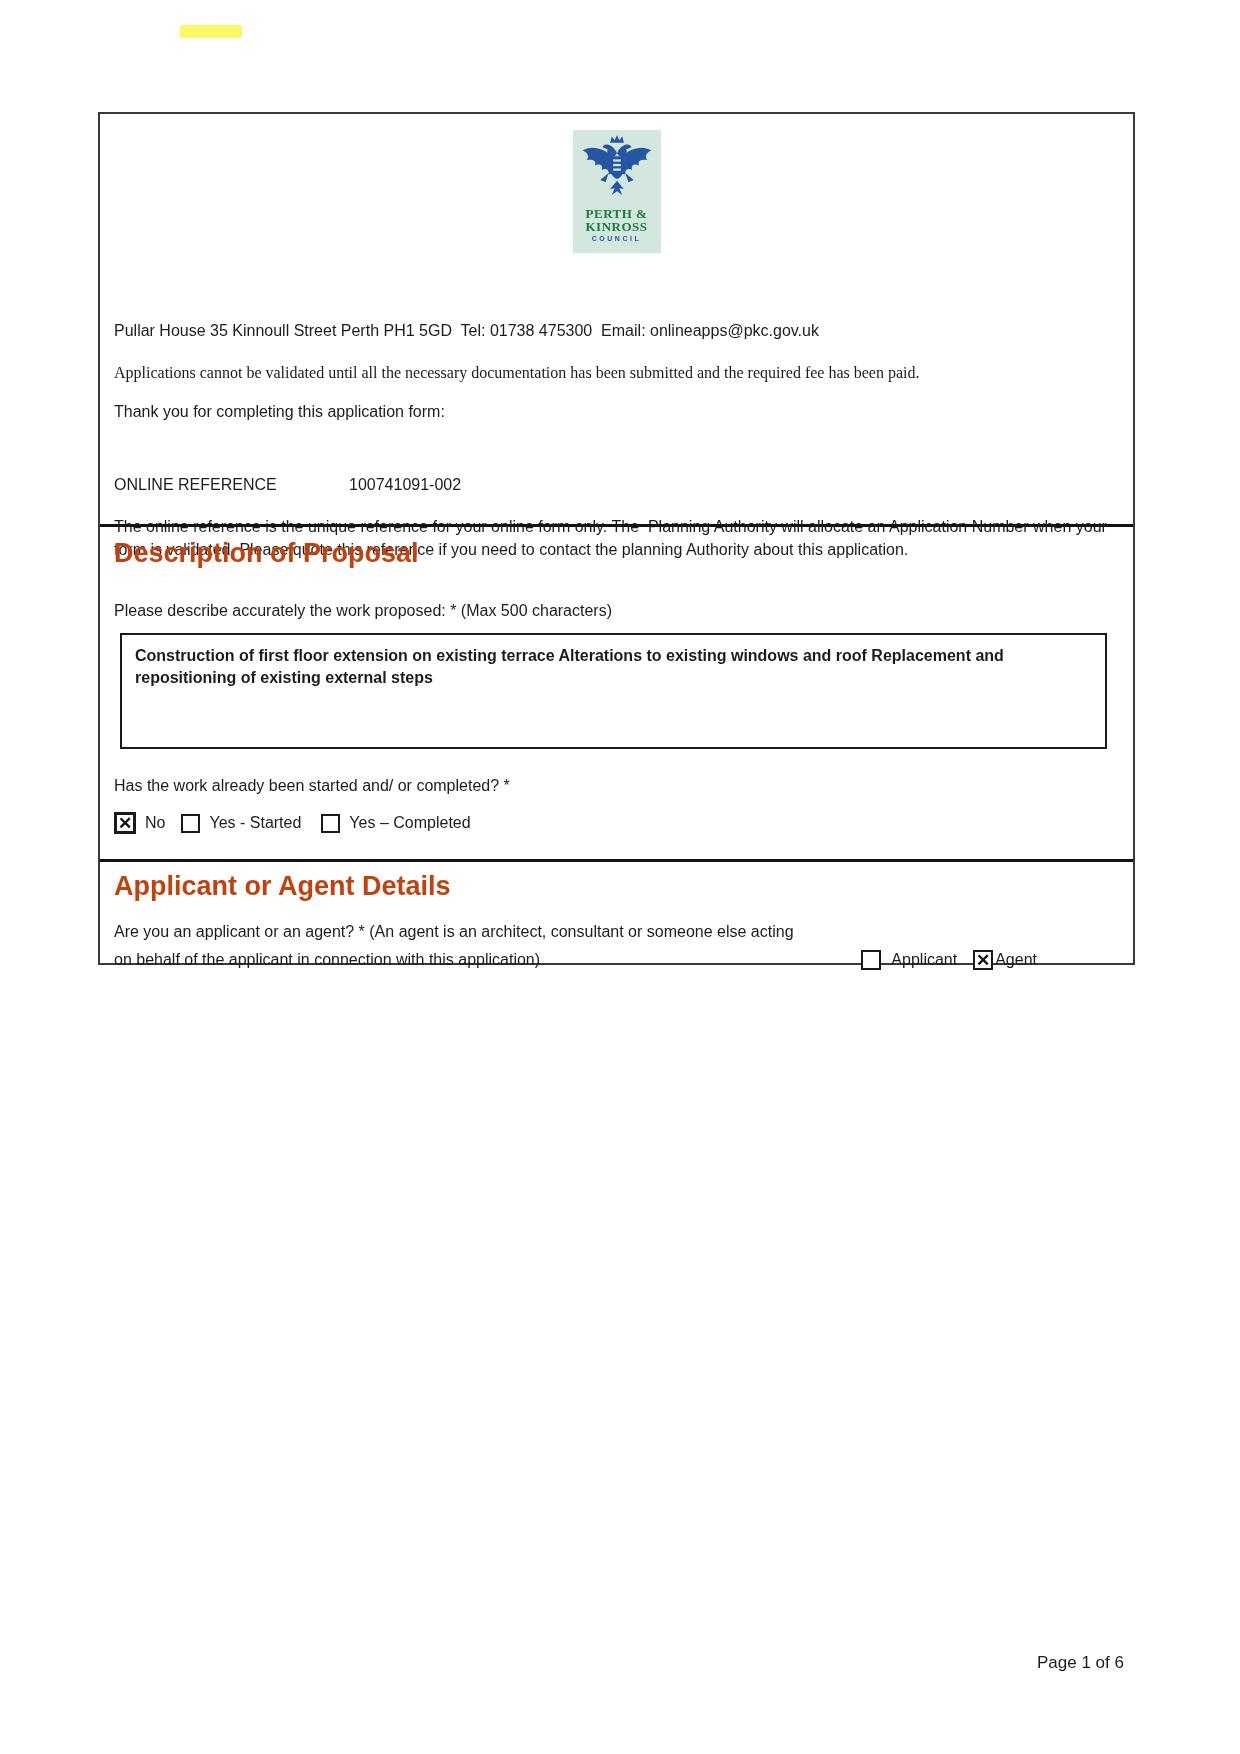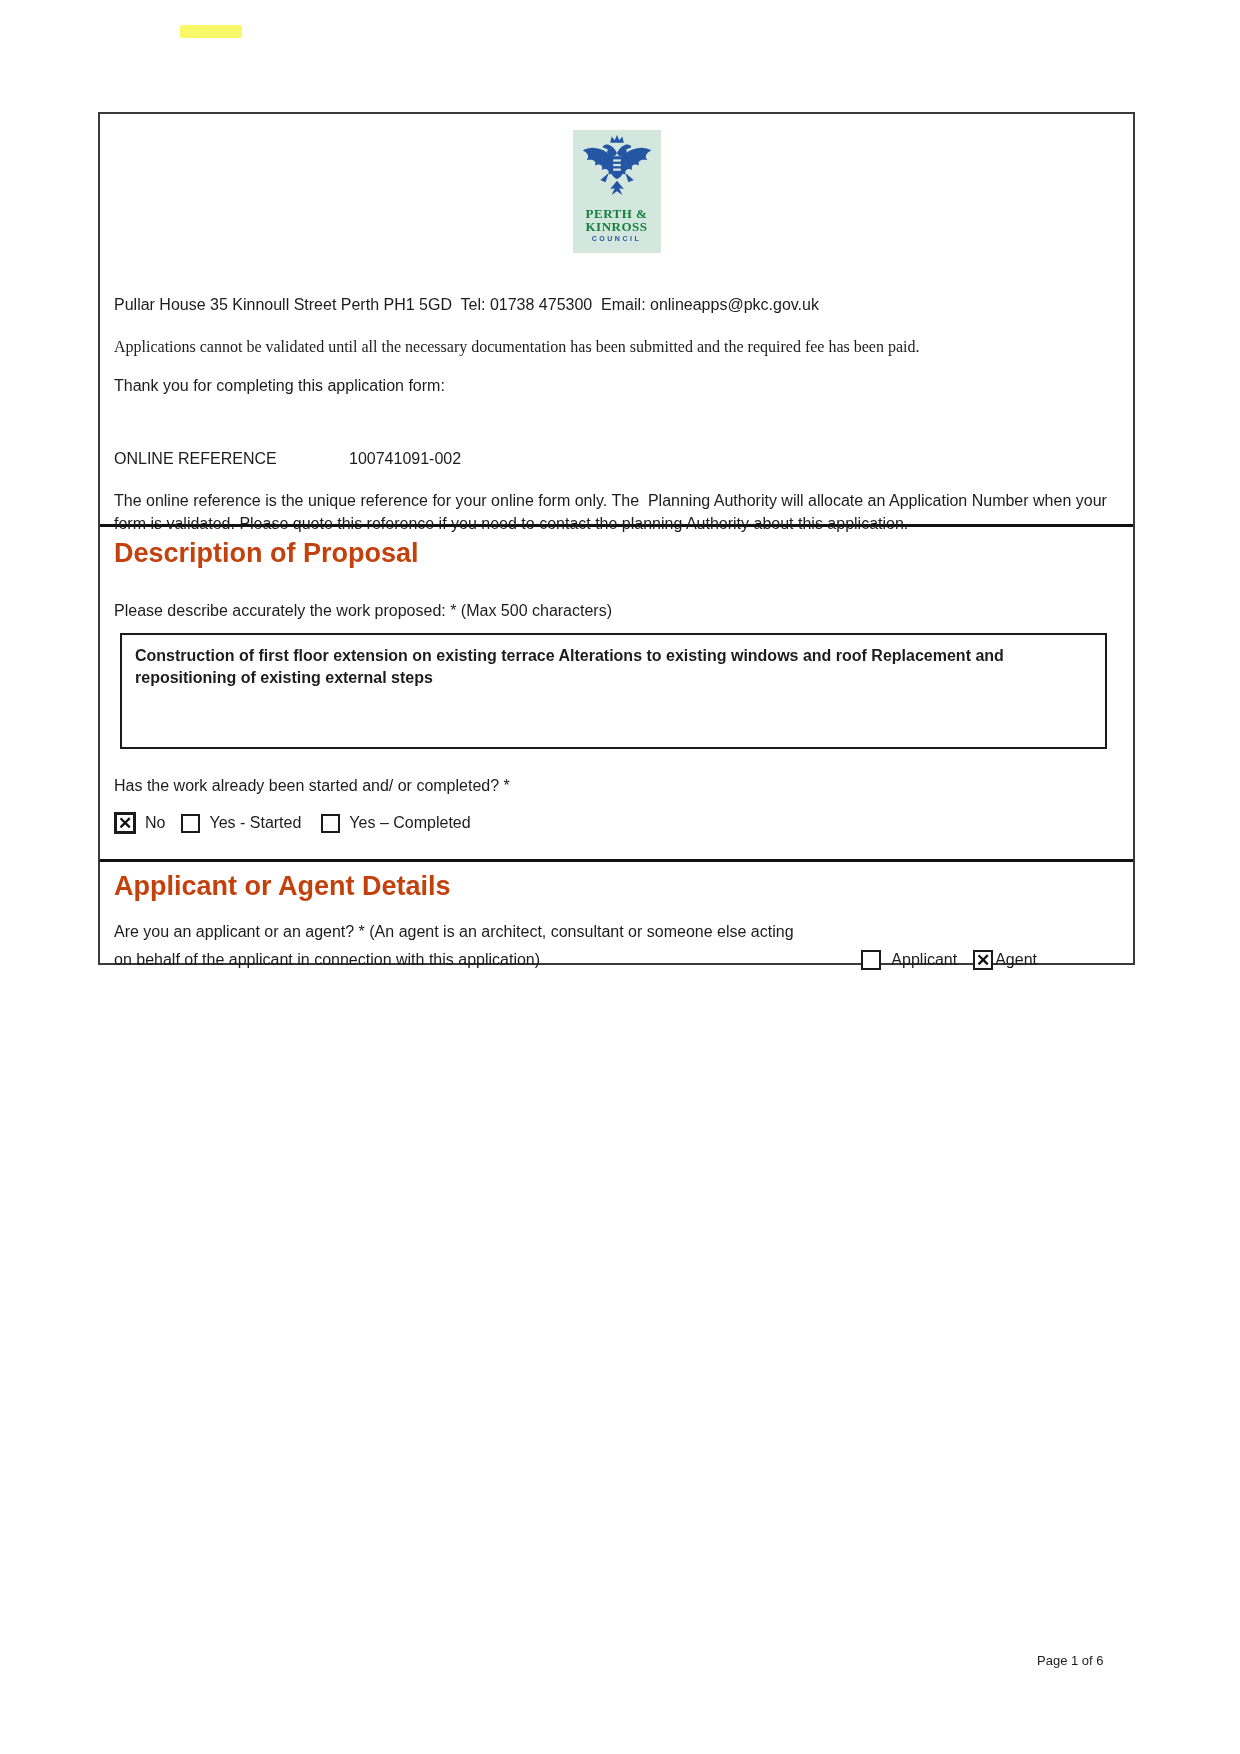--- a/index.html
+++ b/index.html
@@ -31,21 +31,21 @@
   .logo-t1, .logo-t2 {
     font-family:"Liberation Serif", serif; font-weight:bold;
     font-size:13px; line-height:13px; color:#15803d; letter-spacing:0.5px;
   }
   .logo-t3 {
     font-family:"Liberation Sans", sans-serif; font-weight:bold;
     font-size:7px; line-height:9px; color:#2456a4; letter-spacing:2.5px; margin-top:1px;
   }
 
   .sec-header p { white-space:pre-wrap; line-height:1.25; }
-  .addr        { margin-top:42px; }
+  .addr        { margin-top:68px; }
   .note-val    { margin-top:22px;font-family:Liberation Serif, serif; }
   .note-thanks { margin-top:19px; }
   .refline     { margin-top:21px; }
   .ref-label   { display:inline-block; width:235px;margin-top:32px; }
   .note-ref    { margin-top:20px; line-height:1.45 !important; }
 
   h1.sec-title { font-size:27px; line-height:31px; font-weight:bold; color:#c2410c; }
   .sec-desc h1 { margin-top:11px; }
   .prompt      { margin-top:33px; }
   .desc-box {
@@ -66,21 +66,21 @@
   .gap1 { margin-left:16px; } .gap2 { margin-left:20px; }
 
   .sec-agent h1 { margin-top:9px; }
   .q1 { margin-top:20px; line-height:1.25; }
   .q2row { margin-top:8px; display:flex; align-items:center; justify-content:space-between;gap:48px; }
   .q2right { display:inline-flex; align-items:center; margin-right:82px; }
   .q2right .cb { width:20px; height:20px; }
   .lbl-applicant { margin:0 16px 0 10px; }
   .lbl-agent { margin-left:2px; }
 
-  .pagenum { position:absolute; left:1037px; top:1653px; font-size:13px; }
+  .pagenum { position:absolute; left:1037px; top:1653px; font-size:17px; }
 </style>
 </head>
 <body>
 
 <div class="highlight"></div>
 
 <div class="form-box">
 
   <section class="sec sec-header">
     <div class="logo">

